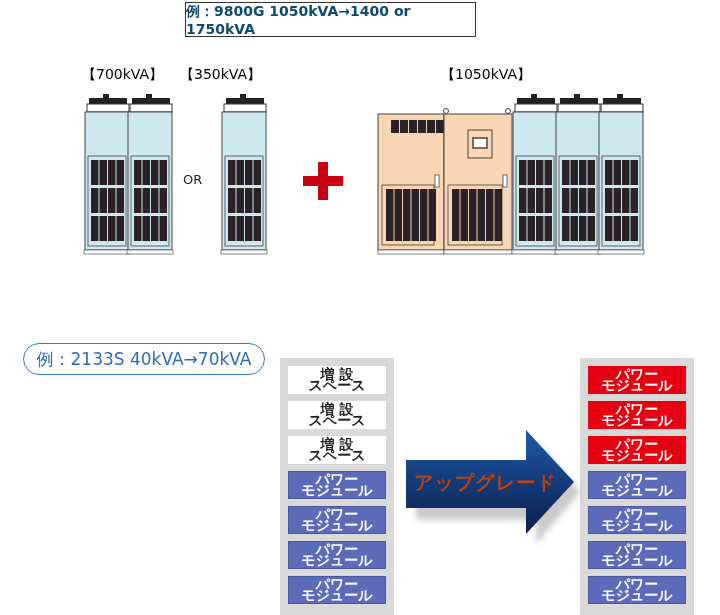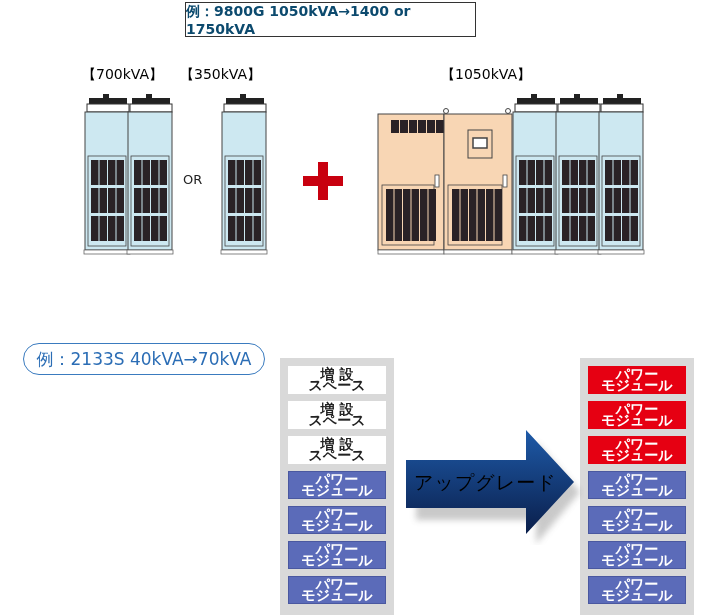--- a/index.html
+++ b/index.html
@@ -8,21 +8,21 @@
   .lbl{position:absolute;font-size:14px;color:#000000;font-family:"DejaVu Sans",sans-serif}
   .or{position:absolute;left:183px;top:172px;font-size:13px;color:#222}
   .plus{position:absolute;left:300px;top:158px}
   .ex2{position:absolute;left:23px;top:343px;width:242px;height:32px;border:1.5px solid #3a7bbf;border-radius:16px;display:flex;align-items:center;justify-content:center;color:#2b6db5;font-size:17px}
   .rack{position:absolute;background:#d9d9d9;padding:8px 8px 0 8px}
   .slot{height:28px;margin-bottom:7px;display:flex;flex-direction:column;align-items:center;justify-content:center;font-size:14px;line-height:11px;font-weight:bold}
   .slot.space{background:#fff;color:#222}
   .slot.pm{background:#5b6bb9;color:#fff;border:1px solid #4a58a0}
   .slot.pmnew{background:#e60012;color:#fff}
   .arrow{position:absolute;left:404px;top:430px}
-  .arrow-text{position:absolute;left:414px;top:470px;font-size:19px;color:#000000;font-weight:normal;letter-spacing:1px}
+  .arrow-text{position:absolute;left:414px;top:470px;font-size:19px;color:#c2410c;font-weight:bold;letter-spacing:1px}
 </style>
 </head>
 <body>
 
 <div class="ex1">例：9800G 1050kVA→1400 or 1750kVA</div>
 
 <div class="lbl" style="left:82px;top:66px">【700kVA】</div>
 <div class="lbl" style="left:180px;top:66px">【350kVA】</div>
 <div class="lbl" style="left:441px;top:66px">【1050kVA】</div>
 

